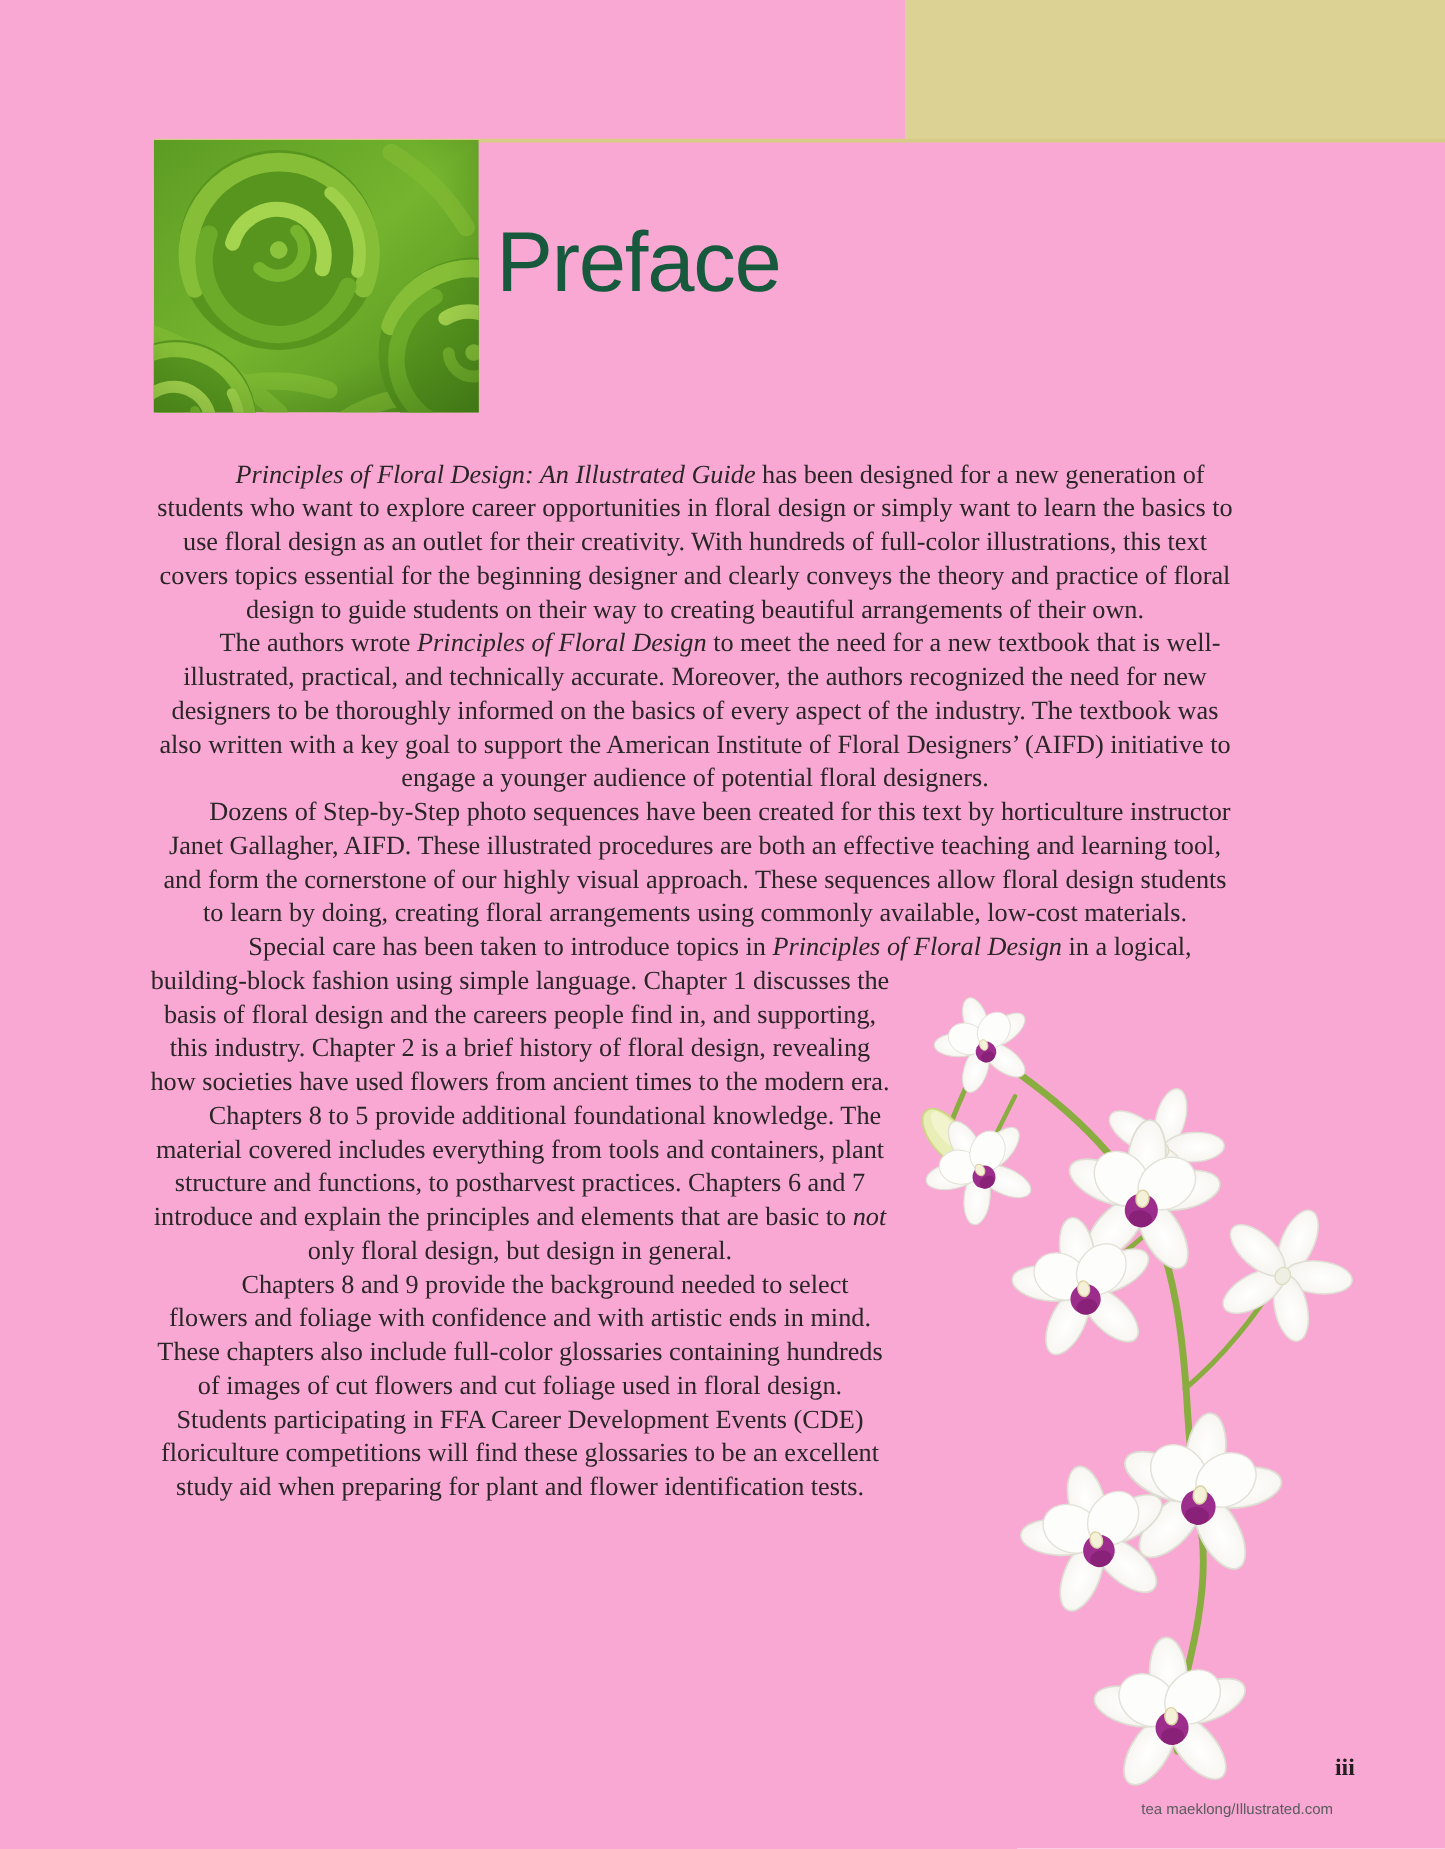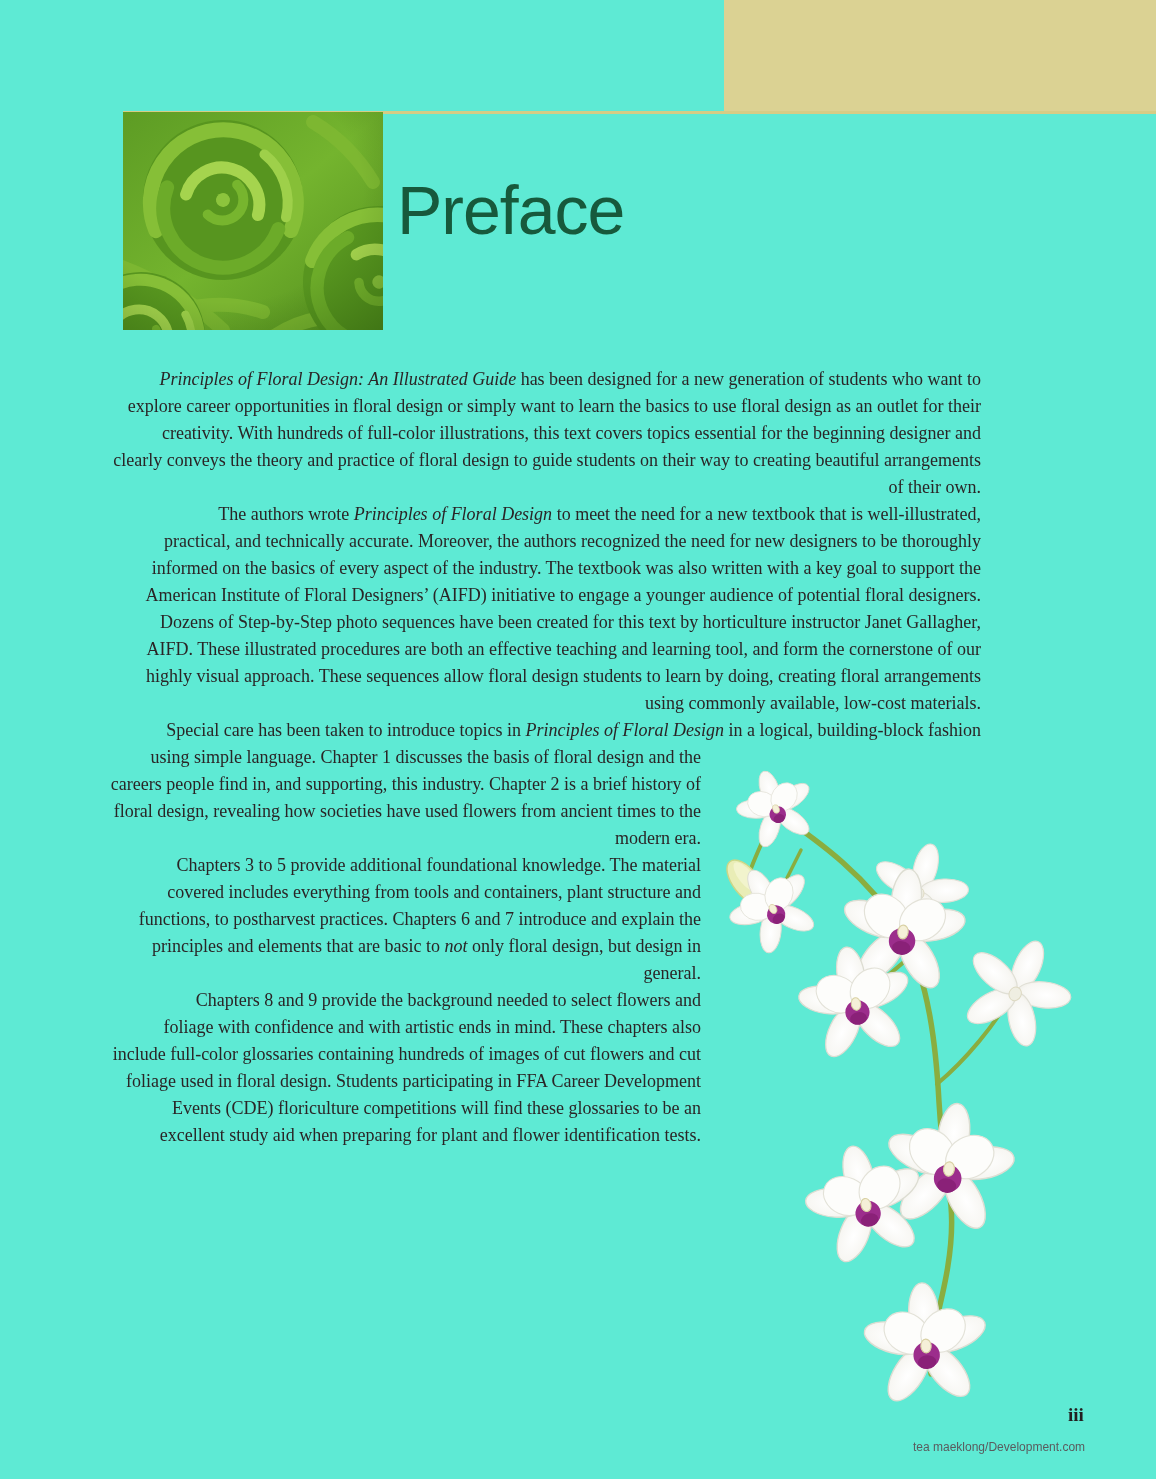--- a/index.html
+++ b/index.html
@@ -1,31 +1,31 @@
 <!DOCTYPE html>
 <html><head>
 <meta charset="utf-8">
 <style>
   html,body{margin:0;padding:0;background:#ffffff;}
   .page{
-    position:relative;width:1156px;height:1479px;background:#5eead4;
+    position:relative;width:1156px;height:1479px;background:#f9a8d4;
     overflow:hidden;font-family:"Liberation Serif", serif;
   }
   .tan-block{position:absolute;left:724px;top:0;width:432px;height:112px;background:#dbd293;}
   .rule-line{position:absolute;left:123px;top:111px;width:1033px;height:3px;background:#d6cc85;}
   .leaf-photo{position:absolute;left:123px;top:112px;width:260px;height:218px;margin:0;}
   .leaf-photo svg{display:block;}
   .page-title{
     position:absolute;left:397px;top:176px;margin:0;
     font-family:"Liberation Sans", sans-serif;font-weight:400;
     font-size:68px;line-height:1;letter-spacing:-1px;color:#17593c;
   }
   .content{
-    position:absolute;left:109px;top:366px;width:872px;
-    font-size:18px;line-height:27px;color:#2a2526;text-align:right;
+    position:absolute;left:120px;top:366px;width:872px;
+    font-size:21px;line-height:27px;color:#2a2526;text-align:center;
   }
   .content p{margin:0;text-indent:40px;}
   .content em{font-style:italic;}
   .orchid-float{
     float:right;width:280px;height:620px;
     shape-outside: inset(34px 0 0 0);
     position:relative;margin:0;
   }
   .orchid-float svg{position:absolute;left:4px;top:37px;overflow:visible;}
   .photo-credit{
@@ -139,20 +139,20 @@
         <use href="#fl" transform="translate(68,155) rotate(-30) scale(0.8)"></use>
         <use href="#fl" transform="translate(198,178) rotate(6) scale(1.15)"></use>
         <use href="#flw" transform="translate(311,238) rotate(24)"></use>
         <use href="#fl" transform="translate(151,250) rotate(-10) scale(1.05)"></use>
         <use href="#fl" transform="translate(244,415) rotate(8) scale(1.2)"></use>
         <use href="#fl" transform="translate(161,451) rotate(-14) scale(1.1)"></use>
         <use href="#fl" transform="translate(221,592) rotate(-4) scale(1.15)"></use>
       </svg>
     </div>
     <p><span>Special care has been taken to introduce topics in </span><em>Principles of Floral Design</em><span> in a logical, building-block fashion using simple language. Chapter 1 discusses the basis of floral design and the careers people find in, and supporting, this industry. Chapter 2 is a brief history of floral design, revealing how societies have used flowers from ancient times to the modern era.</span></p>
-    <p><span>Chapters 3 to 5 provide additional foundational knowledge. The material covered includes everything from tools and containers, plant structure and functions, to postharvest practices. Chapters 6 and 7 introduce and explain the principles and elements that are basic to </span><em>not</em><span> only floral design, but design in general.</span></p>
+    <p><span>Chapters 8 to 5 provide additional foundational knowledge. The material covered includes everything from tools and containers, plant structure and functions, to postharvest practices. Chapters 6 and 7 introduce and explain the principles and elements that are basic to </span><em>not</em><span> only floral design, but design in general.</span></p>
     <p><span>Chapters 8 and 9 provide the background needed to select flowers and foliage with confidence and with artistic ends in mind. These chapters also include full-color glossaries containing hundreds of images of cut flowers and cut foliage used in floral design. Students participating in FFA Career Development Events (CDE) floriculture competitions will find these glossaries to be an excellent study aid when preparing for plant and flower identification tests.</span></p>
   </main>
 
-  <div class="photo-credit">tea maeklong/Development.com</div>
+  <div class="photo-credit">tea maeklong/Illustrated.com</div>
   <div class="folio">iii</div>
 
 </div>
 
 </body></html>

